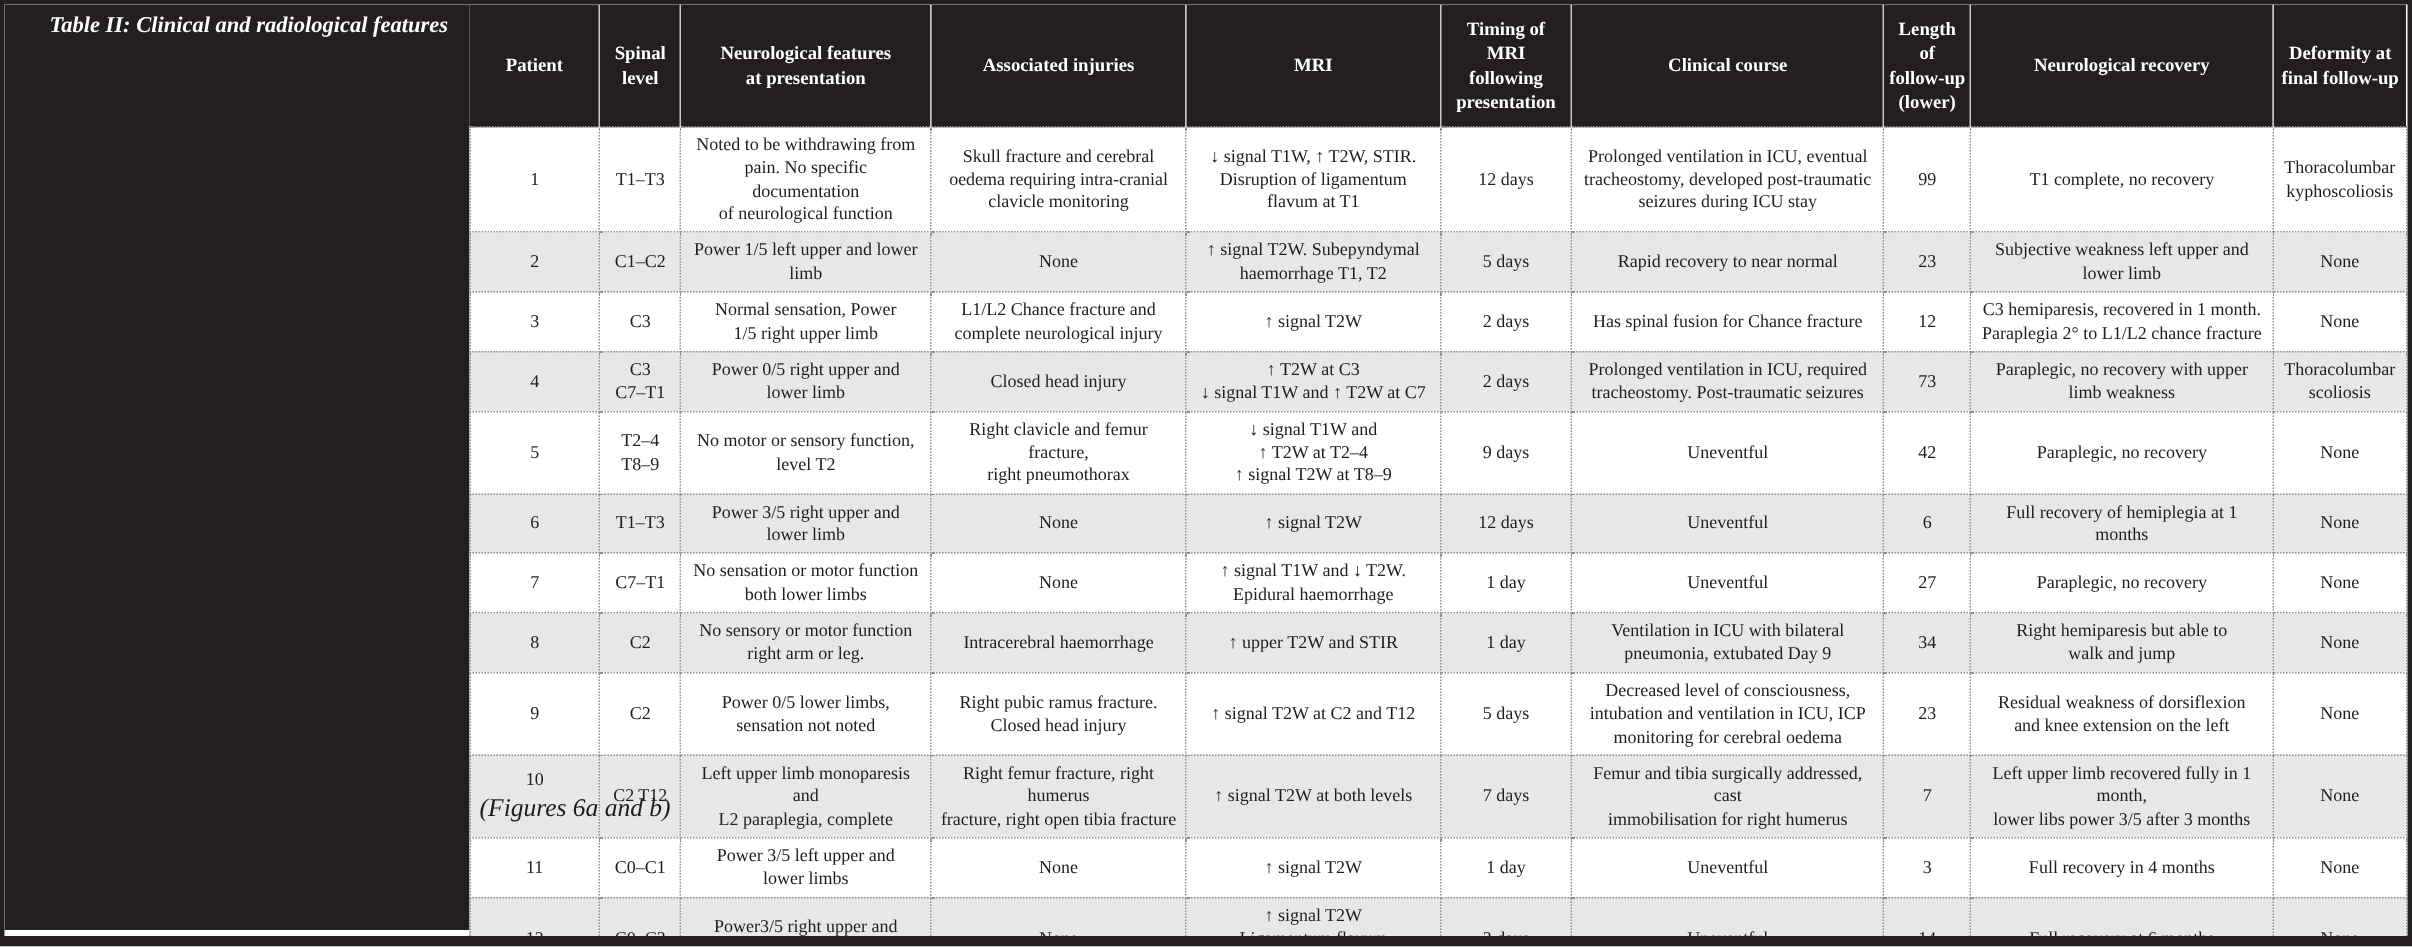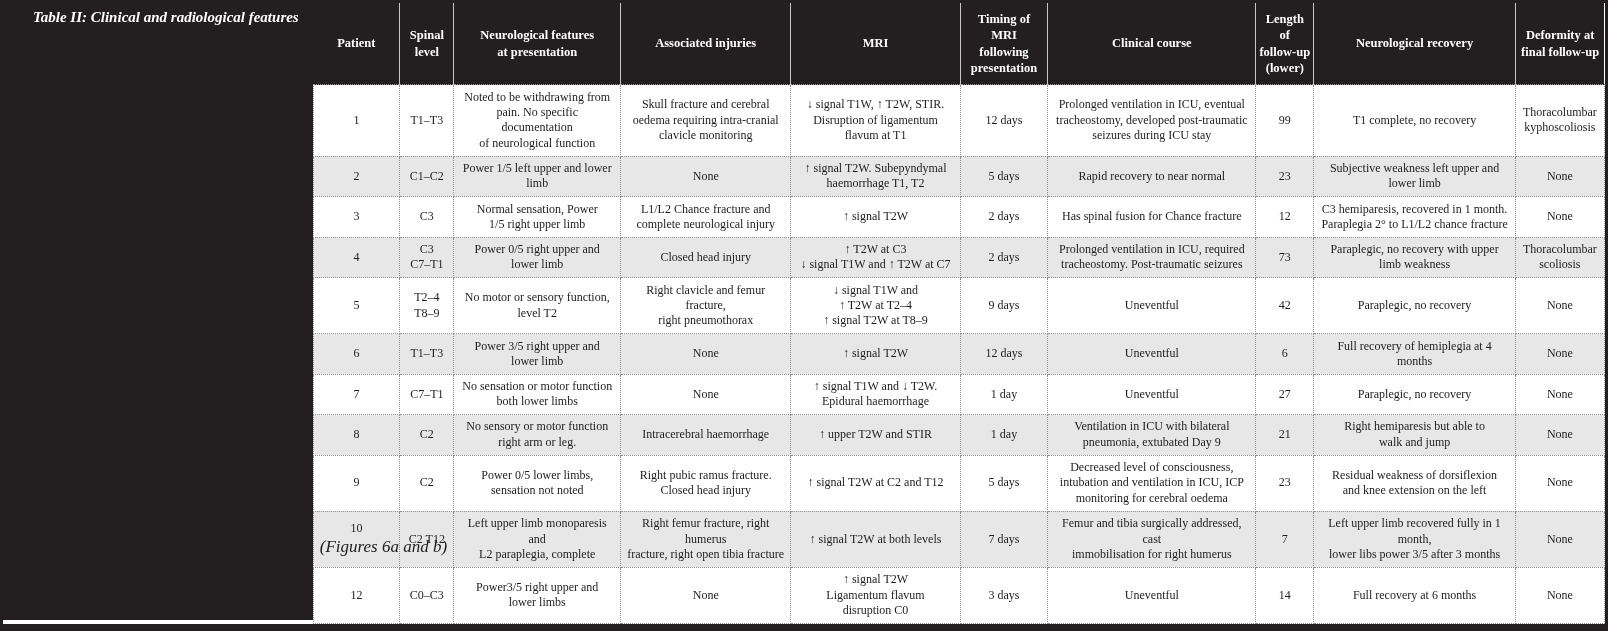--- a/index.html
+++ b/index.html
@@ -186,21 +186,21 @@
           <tr>
             <td>6</td>
             <td>T1–T3</td>
             <td>Power 3/5 right upper and
 lower limb</td>
             <td>None</td>
             <td>↑ signal T2W</td>
             <td>12 days</td>
             <td>Uneventful</td>
             <td>6</td>
-            <td>Full recovery of hemiplegia at 4 months</td>
+            <td>Full recovery of hemiplegia at 1 months</td>
             <td>None</td>
           </tr>
           <tr>
             <td>7</td>
             <td>C7–T1</td>
             <td>No sensation or motor function
 both lower limbs</td>
             <td>None</td>
             <td>↑ signal T1W and ↓ T2W.
 Epidural haemorrhage</td>
@@ -213,21 +213,21 @@
           <tr>
             <td>8</td>
             <td>C2</td>
             <td>No sensory or motor function
 right arm or leg.</td>
             <td>Intracerebral haemorrhage</td>
             <td>↑ upper T2W and STIR</td>
             <td>1 day</td>
             <td>Ventilation in ICU with bilateral
 pneumonia, extubated Day 9</td>
-            <td>21</td>
+            <td>34</td>
             <td>Right hemiparesis but able to
 walk and jump</td>
             <td>None</td>
           </tr>
           <tr>
             <td>9</td>
             <td>C2</td>
             <td>Power 0/5 lower limbs,
 sensation not noted</td>
             <td>Right pubic ramus fracture.
@@ -252,20 +252,33 @@
             <td>↑ signal T2W at both levels</td>
             <td>7 days</td>
             <td>Femur and tibia surgically addressed, cast
 immobilisation for right humerus</td>
             <td>7</td>
             <td>Left upper limb recovered fully in 1 month,
 lower libs power 3/5 after 3 months</td>
             <td>None</td>
           </tr>
           <tr>
+            <td>11</td>
+            <td>C0–C1</td>
+            <td>Power 3/5 left upper and
+lower limbs</td>
+            <td>None</td>
+            <td>↑ signal T2W</td>
+            <td>1 day</td>
+            <td>Uneventful</td>
+            <td>3</td>
+            <td>Full recovery in 4 months</td>
+            <td>None</td>
+          </tr>
+          <tr>
             <td>12</td>
             <td>C0–C3</td>
             <td>Power3/5 right upper and
 lower limbs</td>
             <td>None</td>
             <td>↑ signal T2W
 Ligamentum flavum
 disruption C0</td>
             <td>3 days</td>
             <td>Uneventful</td>

